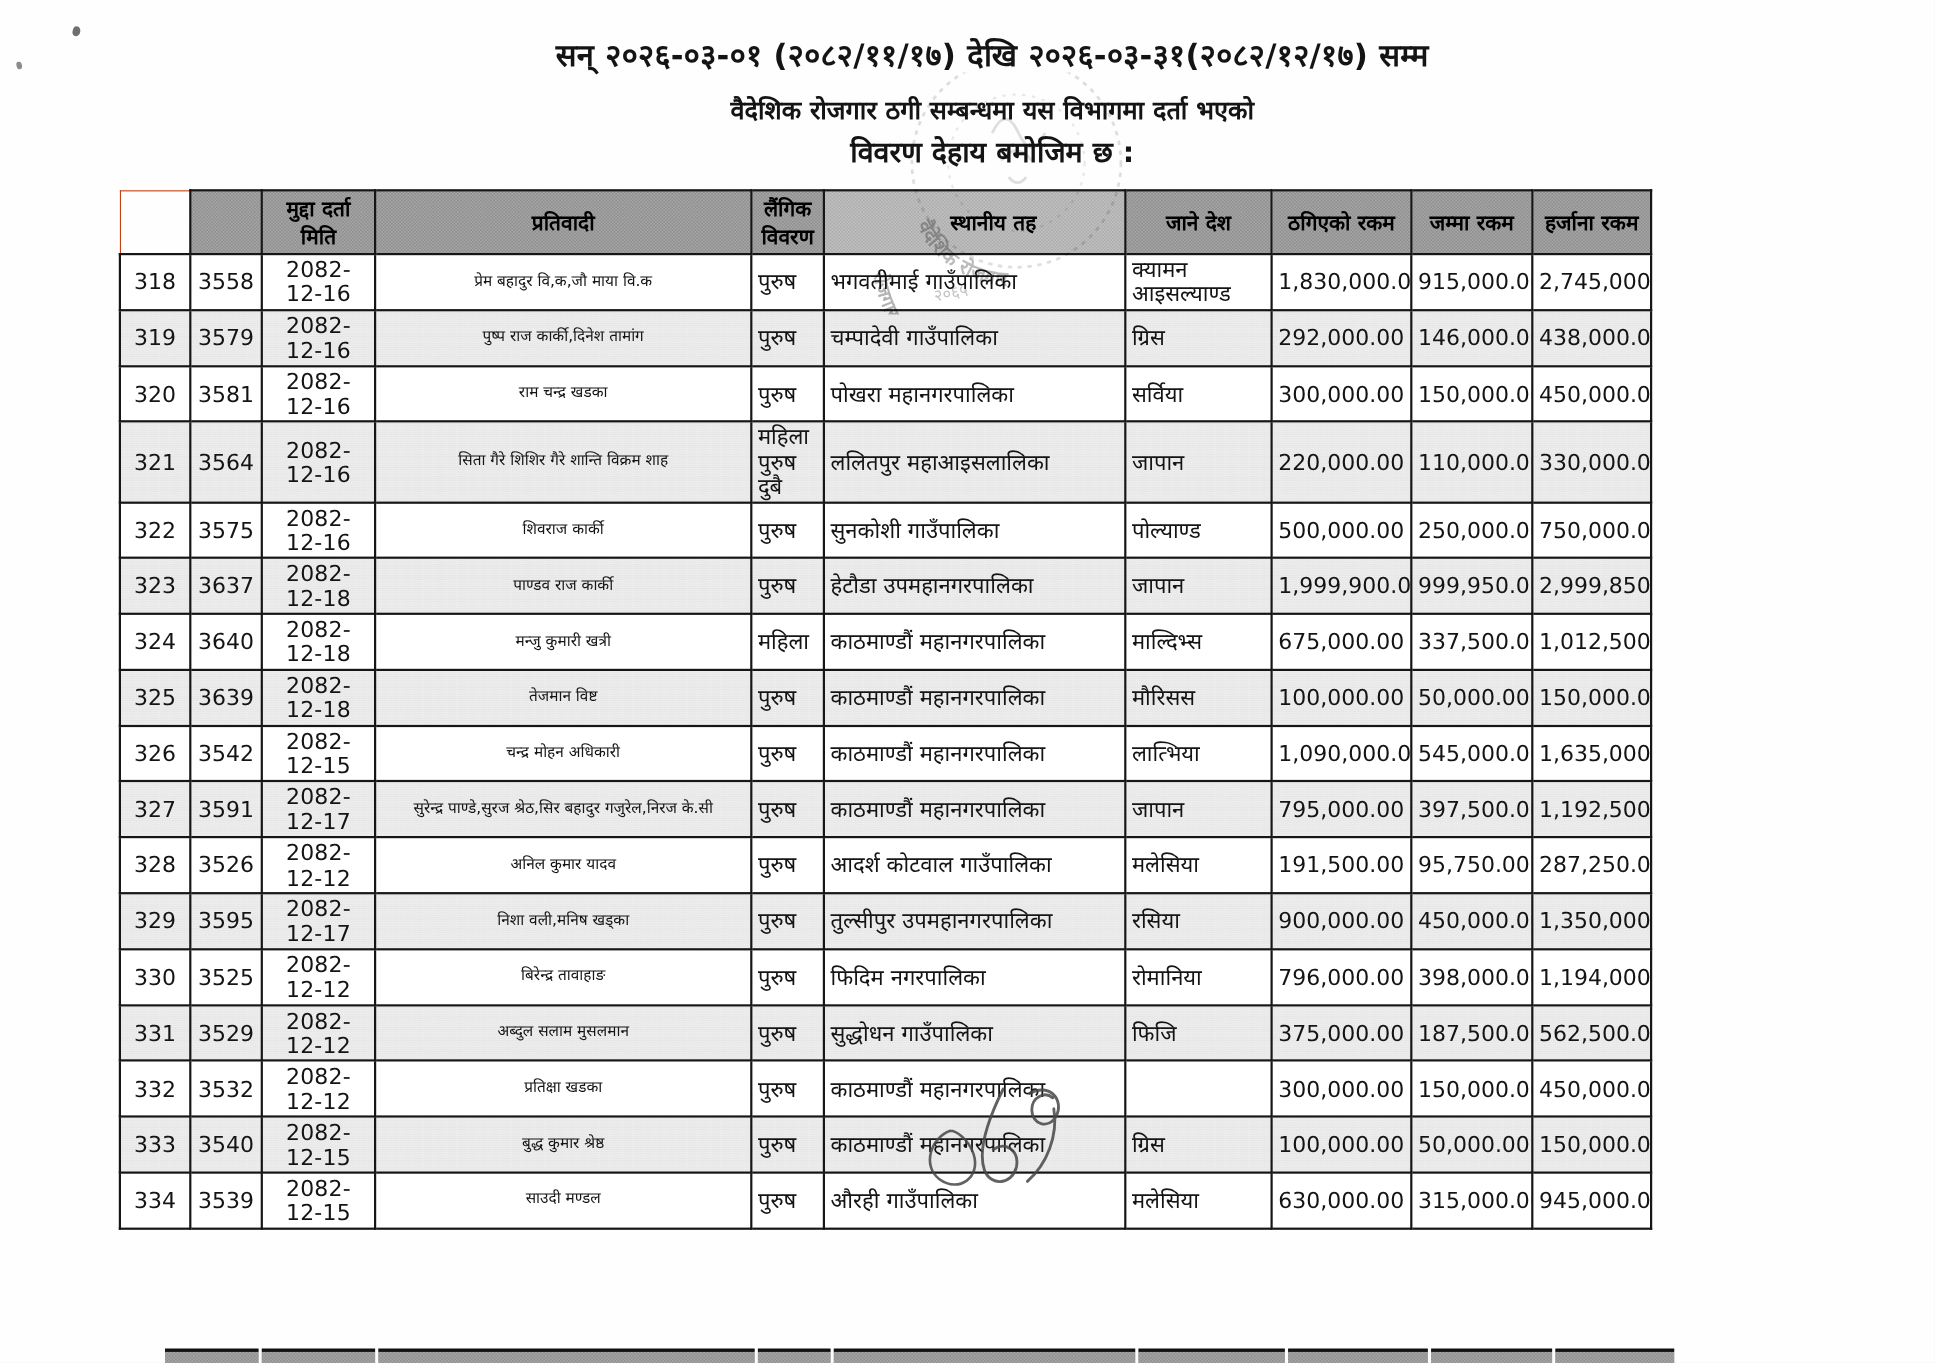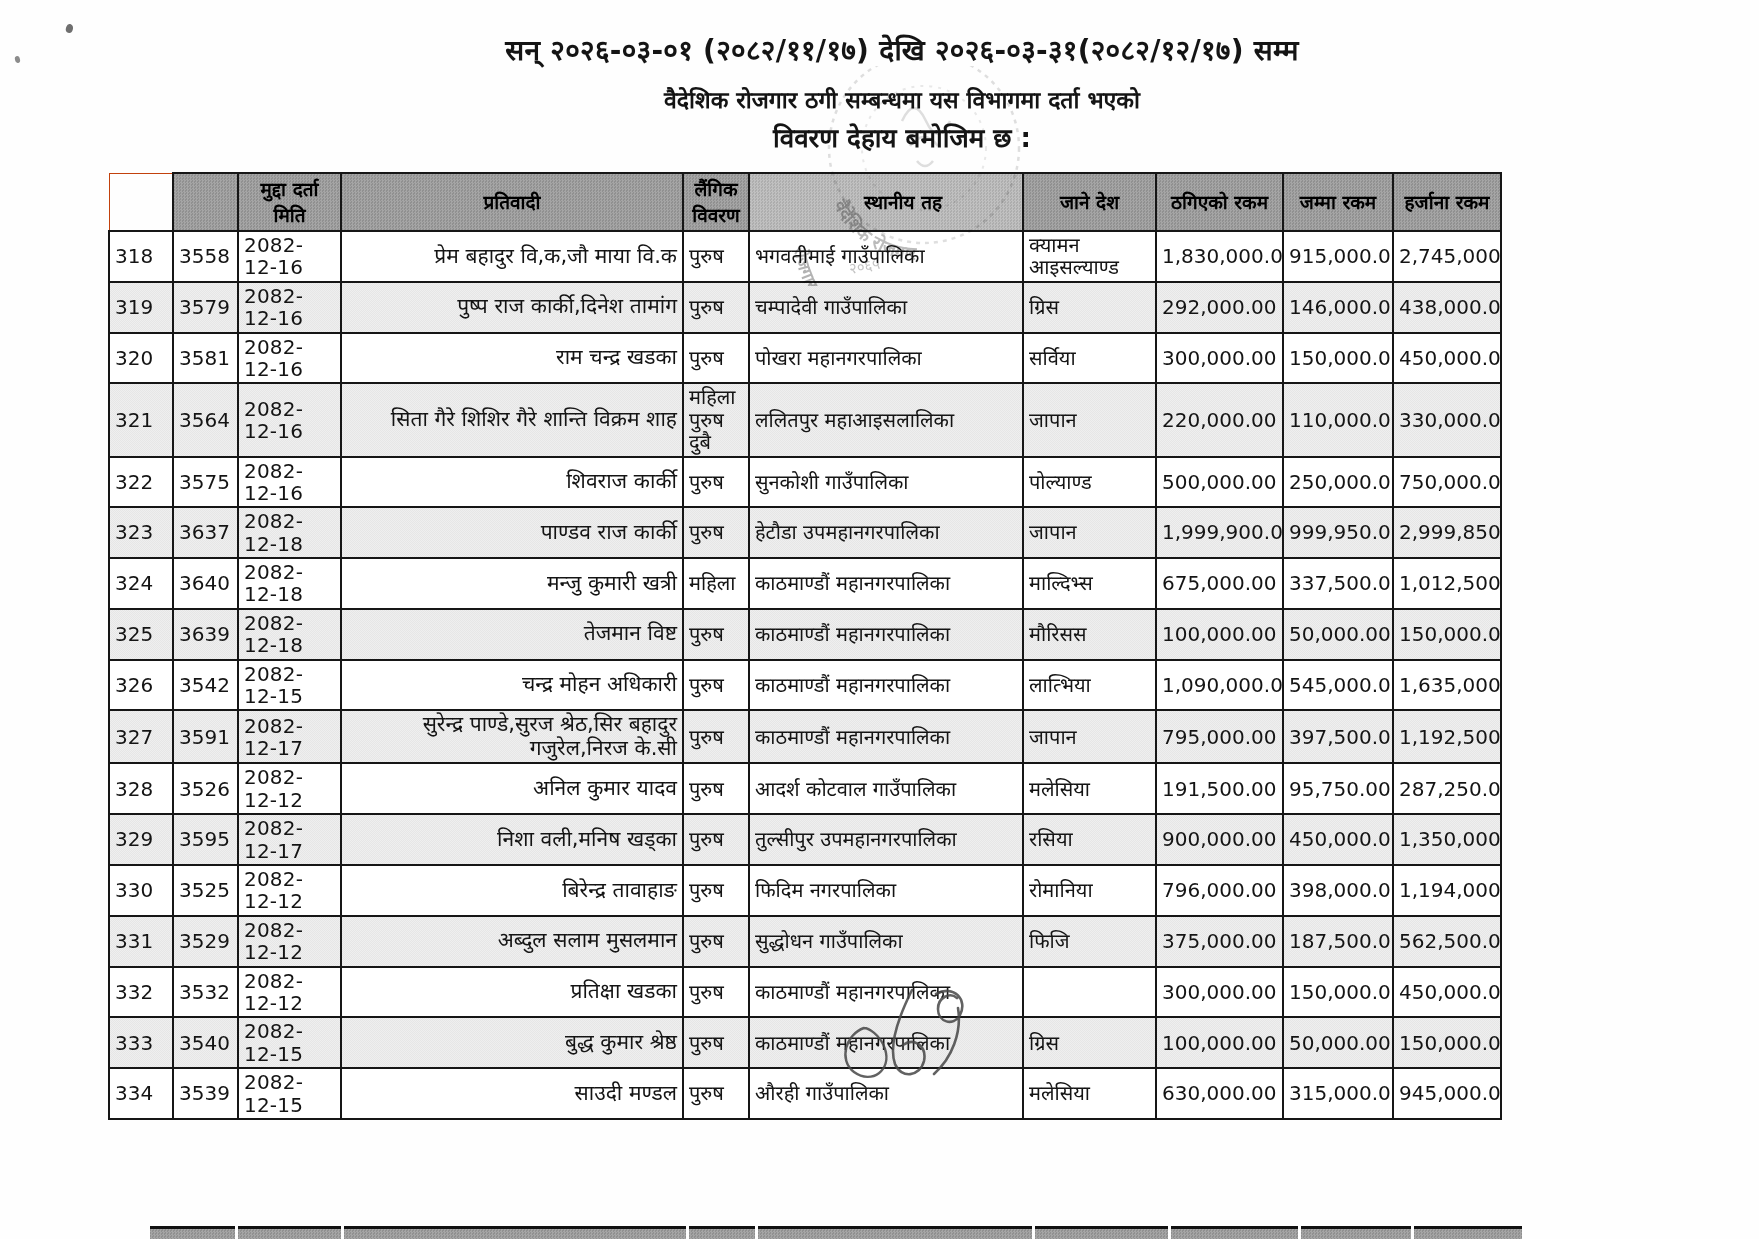--- a/index.html
+++ b/index.html
@@ -33,23 +33,23 @@
     background-color:#b7b7b7;
     background-image:repeating-conic-gradient(#c0c0c0 0% 25%, #adadad 0% 50%);
     padding-left:37px;
   }
   tbody td { height:43px; font-size:20px; padding:2px 5px; line-height:1.12; background:#fff; }
   tbody tr:nth-child(even) td {
     background-color:#ebebeb;
     background-image:repeating-conic-gradient(#efefef 0% 25%, #e6e6e6 0% 50%);
     background-size:2px 2px;
   }
-  .col-sn, .col-case, .col-date { }
+  .col-sn, .col-case, .col-date { text-align:center; }
   .col-date { font-size:20px; letter-spacing:.2px; }
-  .col-def { text-align:right; font-size:21px; }
+  .col-def { text-align:center; font-size:14px; }
   .col-gender, .col-local, .col-country { text-align:left; }
   .col-amt { text-align:right; padding-right:8px; font-size:20px; }
   
   .doodle { position:absolute; left:818px; top:978px; z-index:5; opacity:.85; }
   
   .next-header { position:absolute; left:150px; top:1226px; height:13px; display:flex; gap:3px; z-index:2; }
   .next-header .seg {
     height:13px; border-top:3px solid #111; box-sizing:border-box;
     background-color:#9a9a9a;
     background-image:repeating-conic-gradient(#a5a5a5 0% 25%, #909090 0% 50%);

